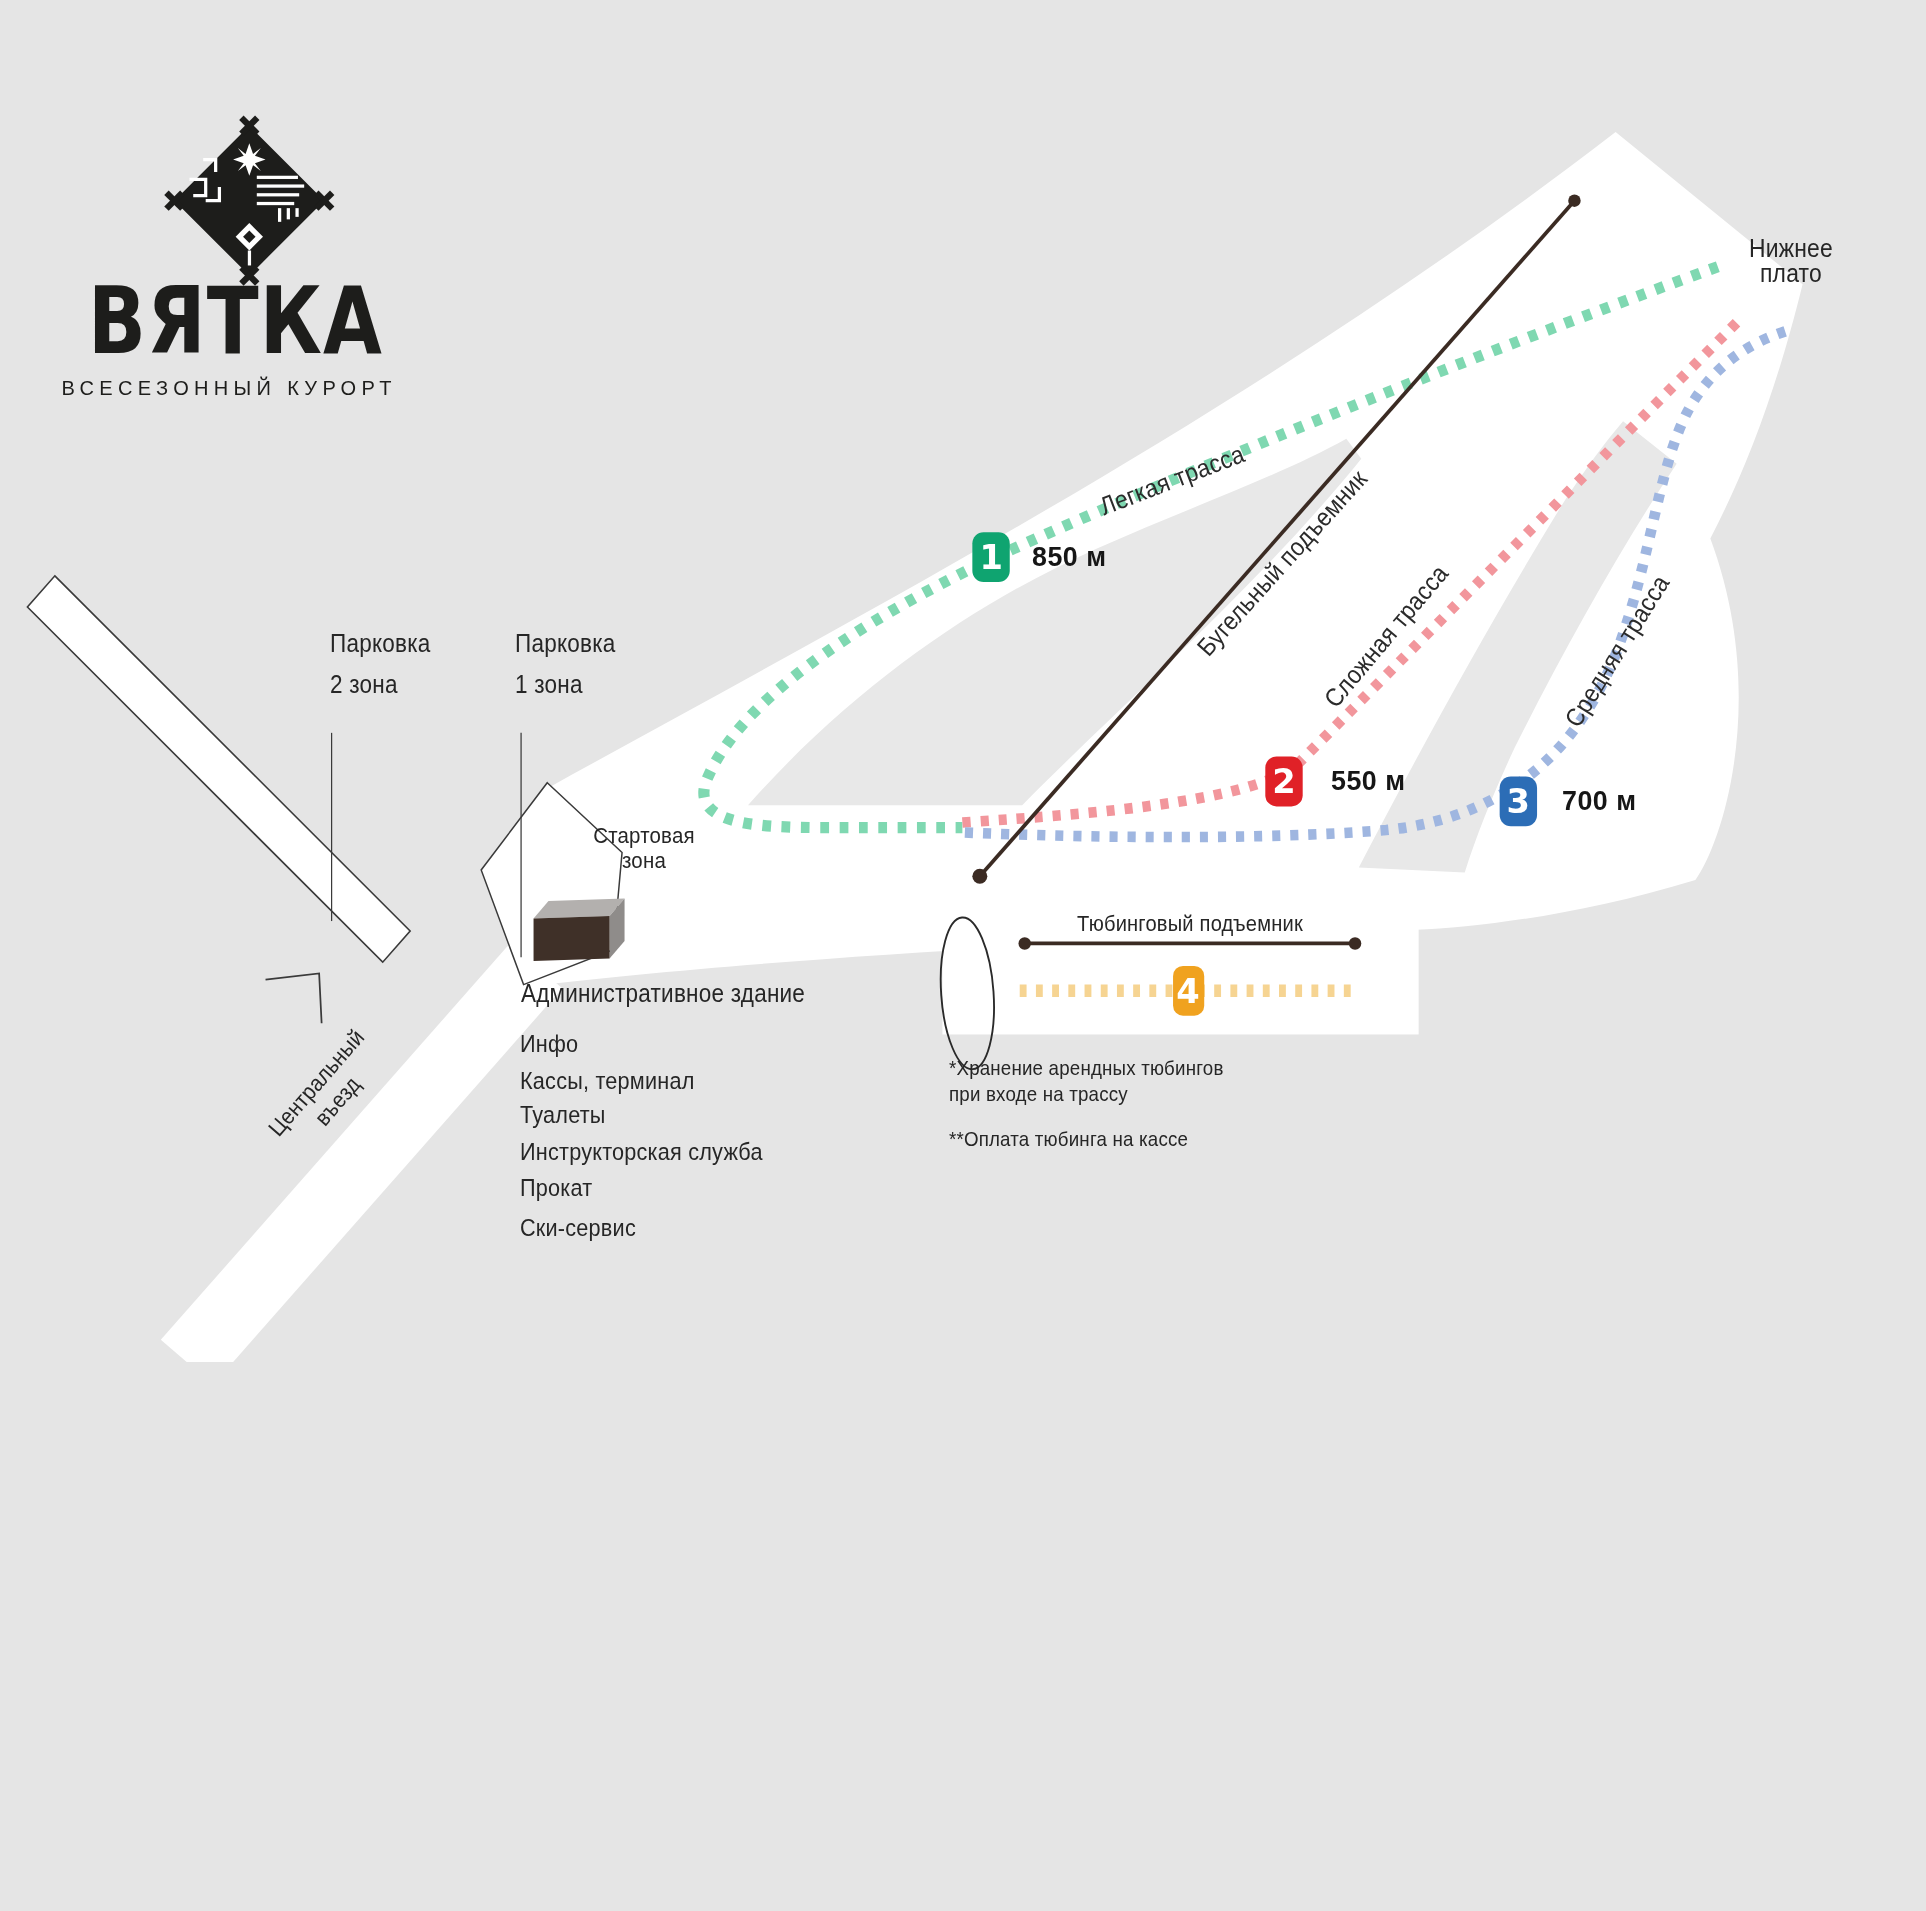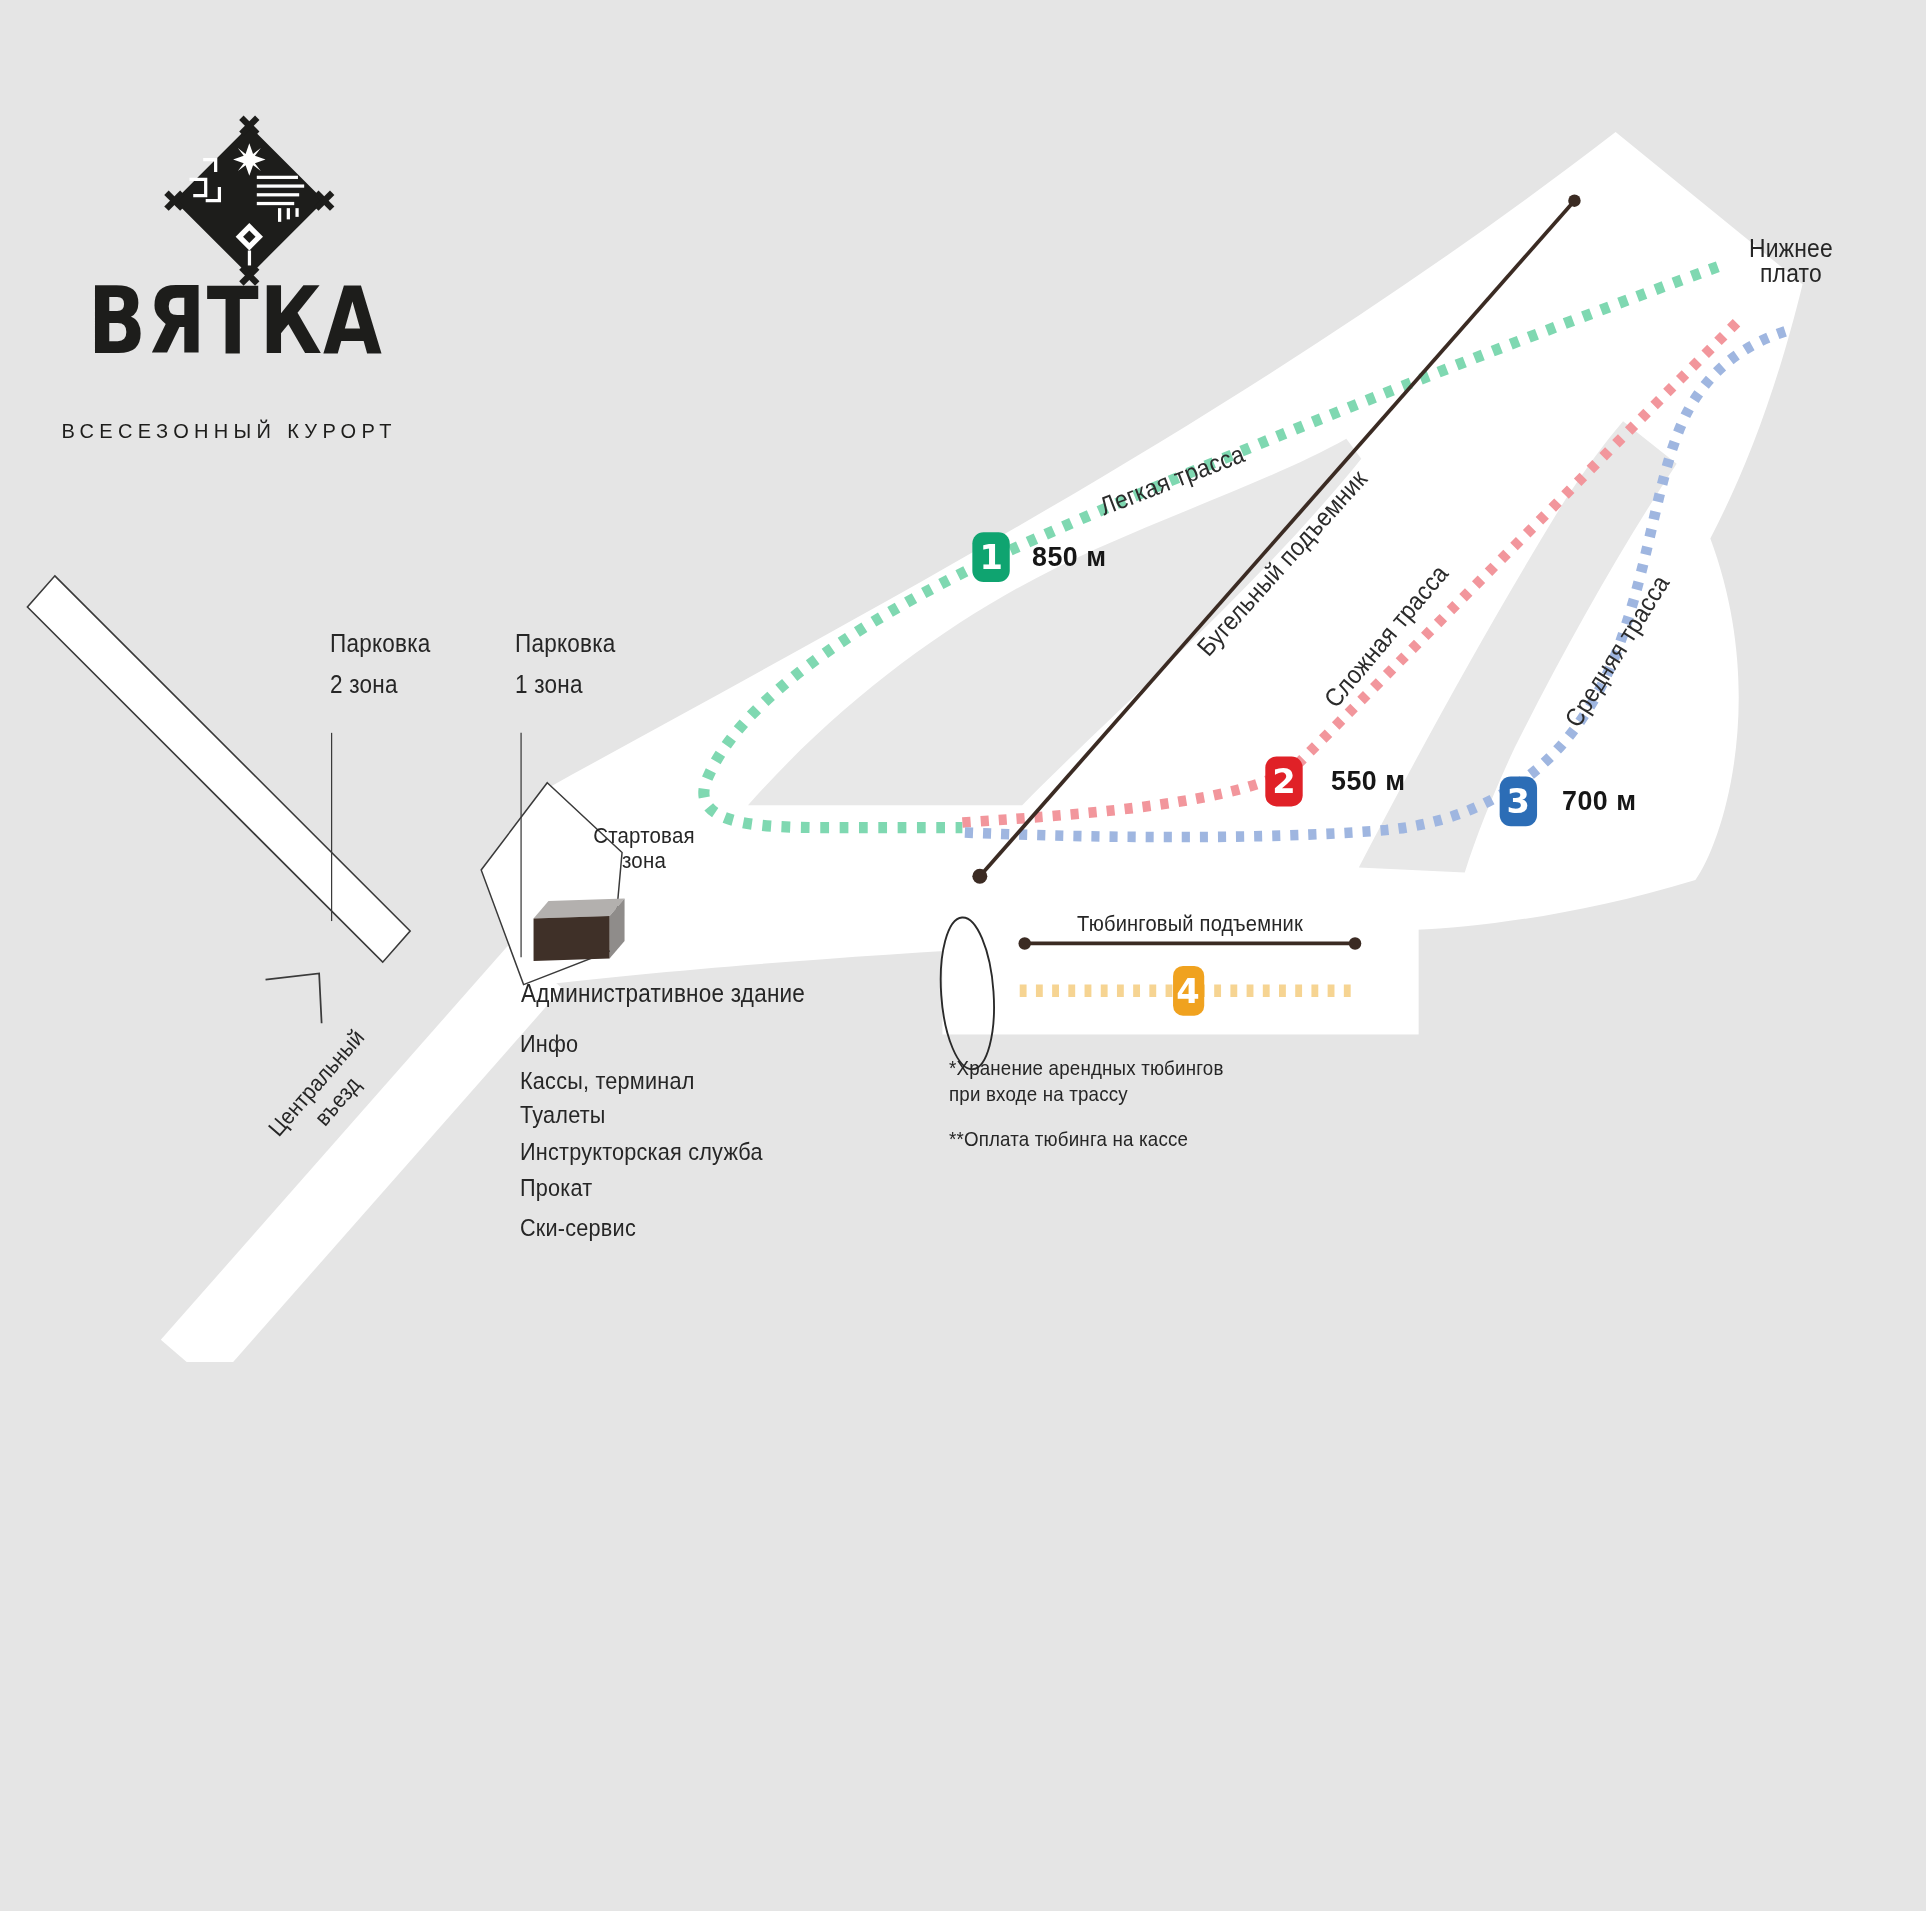--- a/index.html
+++ b/index.html
@@ -158,21 +158,21 @@
         <path d="M 176,150 v 11 h -11"></path>
       </g>
 
       <polygon points="200,179 211,190 200,201 189,190" fill="#FFFFFF"></polygon>
       <polygon points="200,185 205,190 200,195 195,190" fill="#1D1D1B"></polygon>
       <rect x="198.8" y="201" width="2.6" height="12" fill="#FFFFFF"></rect>
     </g>
   </svg>
 
   <div class="logo-title" style="left:12.23%;top:23.60%;">ВЯТКА</div>
-  <div class="logo-sub" style="left:11.90%;top:28.45%;margin-top:43px;">ВСЕСЕЗОННЫЙ КУРОРТ</div>
+  <div class="logo-sub" style="left:11.90%;top:28.45%;">ВСЕСЕЗОННЫЙ КУРОРТ</div>
 
   <div class="lbl plateau" style="left:93.01%;top:18.21%;">Нижнее</div>
   <div class="lbl plateau" style="left:93.01%;top:20.04%;">плато</div>
 
   <div class="lbl-left parking" style="left:17.15%;top:47.21%;">Парковка</div>
   <div class="lbl-left parking" style="left:17.15%;top:50.23%;">2 зона</div>
   <div class="lbl-left parking" style="left:26.73%;top:47.21%;">Парковка</div>
   <div class="lbl-left parking" style="left:26.73%;top:50.23%;">1 зона</div>
 
   <div class="lbl" style="left:33.46%;top:61.39%;font-size:1.18vw;">Стартовая</div>

